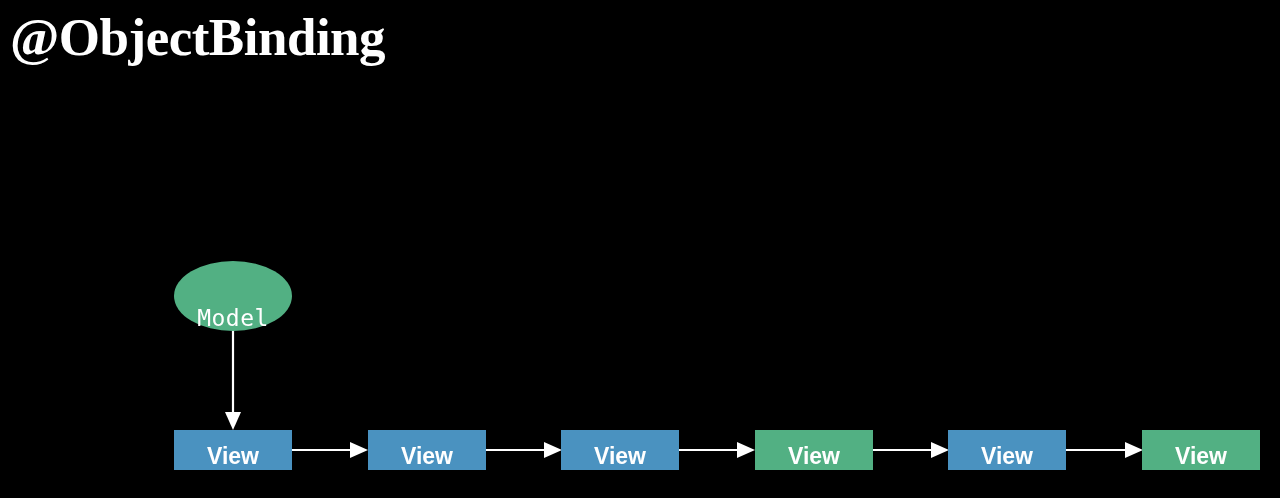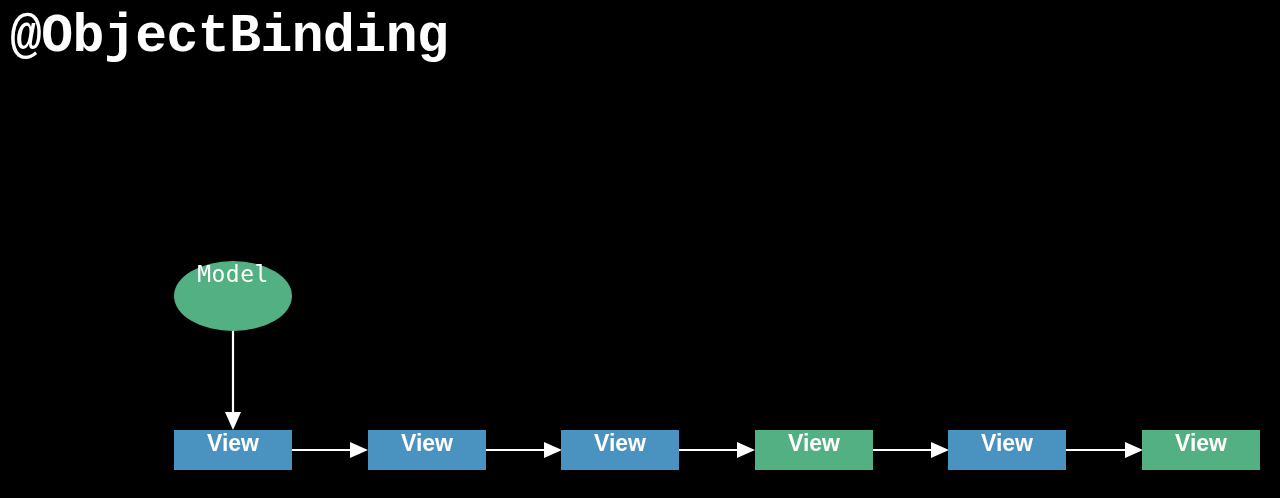--- a/index.html
+++ b/index.html
@@ -17,39 +17,39 @@
   #slide {
     position: relative;
     width: 1280px;
     height: 498px;
     background: #000000;
   }
   #slide-title {
     position: absolute;
     left: 10px;
     top: 8px;
-    font-family: Liberation Mono, monospace;
+    font-family: Liberation Serif, serif;
     font-weight: bold;
     font-size: 53px;
     line-height: 1.1;
     color: #ffffff;
     letter-spacing: -0.5px;
     white-space: nowrap;
   }
   #diagram {
     position: absolute;
     left: 0;
     top: 0;
     width: 1280px;
     height: 498px;
   }
   .node {
     position: absolute;
     display: flex;
-    align-items: flex-start;
+    align-items: flex-end;
     justify-content: center;
     color: #ffffff;
     box-sizing: border-box;
   }
   .node-view {
     height: 40px;
     width: 118px;
     font-family: "Liberation Sans", sans-serif;
     font-size: 23px;
     font-weight: bold;

